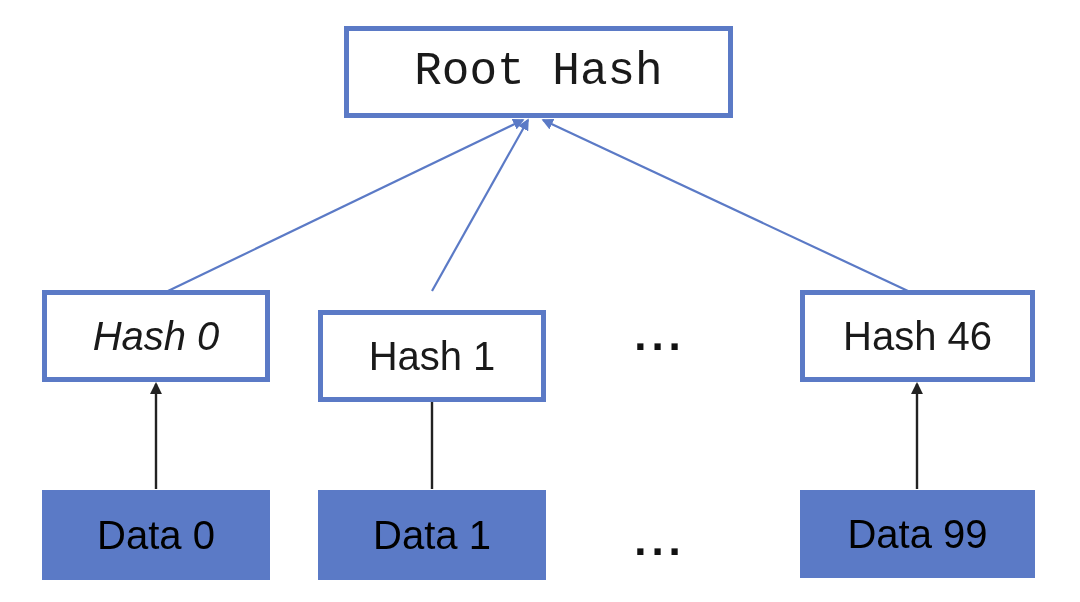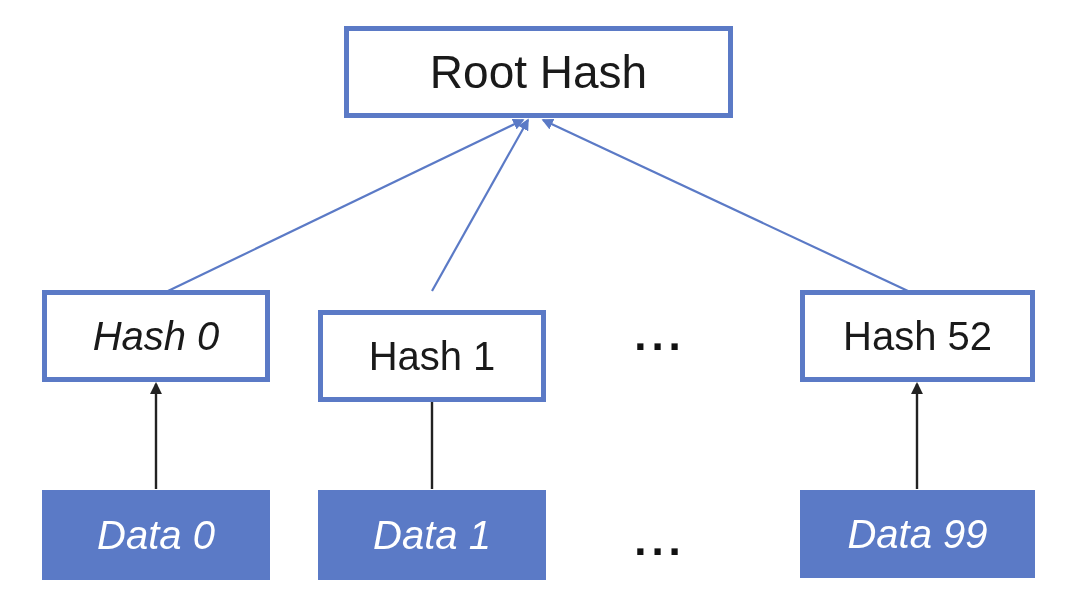--- a/index.html
+++ b/index.html
@@ -35,22 +35,21 @@
     white-space: nowrap;
   }
   .node-hashbox {
     background: #ffffff;
     border: 5px solid #5b7ac6;
     color: #1a1a1a;
   }
   .node-databox {
     background: #5b7ac6;
     border: none;
-    color: #ffffff;
-    font-style: italic;
+    color: #000000;
   }
   .label {
     display: block;
   }
   .ellipsis {
     position: absolute;
     color: #111111;
     font-family: "Liberation Sans", sans-serif;
     letter-spacing: 5px;
     font-weight: 700;
@@ -81,31 +80,31 @@
         <line x1="908" y1="291" x2="543" y2="120" stroke="#5b7ac6" stroke-width="2.2" marker-end="url(#arrow-blue)"></line>
       </g>
     <g id="edges-data-to-hash">
         <line x1="156" y1="489" x2="156" y2="384" stroke="#222222" stroke-width="2.4" marker-end="url(#arrow-black)"></line>
         <line x1="432" y1="489" x2="432" y2="384" stroke="#222222" stroke-width="2.4" marker-end="url(#arrow-black)"></line>
         <line x1="917" y1="489" x2="917" y2="384" stroke="#222222" stroke-width="2.4" marker-end="url(#arrow-black)"></line>
       </g>
   </svg>
 
   <div id="nodes-layer">
-    <div class="node node-hashbox" id="node-root" style="left: 344px; top: 26px; width: 389px; height: 92px; font-size: 46px;">
+    <div class="node node-hashbox" id="node-root" style="left: 344px; top: 26px; width: 389px; height: 92px; font-size: 46px; font-family: Liberation Mono, monospace;">
       <span class="label">Root Hash</span>
     </div>
   <div class="node node-hashbox" style="left: 42px; top: 290px; width: 228px; height: 92px; font-size: 40px; font-style: italic;">
         <span class="label">Hash 0</span>
       </div>
       <div class="node node-hashbox" style="left: 318px; top: 290px; width: 228px; height: 92px; font-size: 40px; margin-top: 20px;">
         <span class="label">Hash 1</span>
       </div>
       <div class="node node-hashbox" style="left: 800px; top: 290px; width: 235px; height: 92px; font-size: 40px;">
-        <span class="label">Hash 52</span>
+        <span class="label">Hash 46</span>
       </div>
       <div class="node node-databox" style="left: 42px; top: 490px; width: 228px; height: 90px; font-size: 40px;">
         <span class="label">Data 0</span>
       </div>
       <div class="node node-databox" style="left: 318px; top: 490px; width: 228px; height: 90px; font-size: 40px;">
         <span class="label">Data 1</span>
       </div>
       <div class="node node-databox" style="left: 800px; top: 490px; width: 235px; height: 88px; font-size: 40px;">
         <span class="label">Data 99</span>
       </div>

